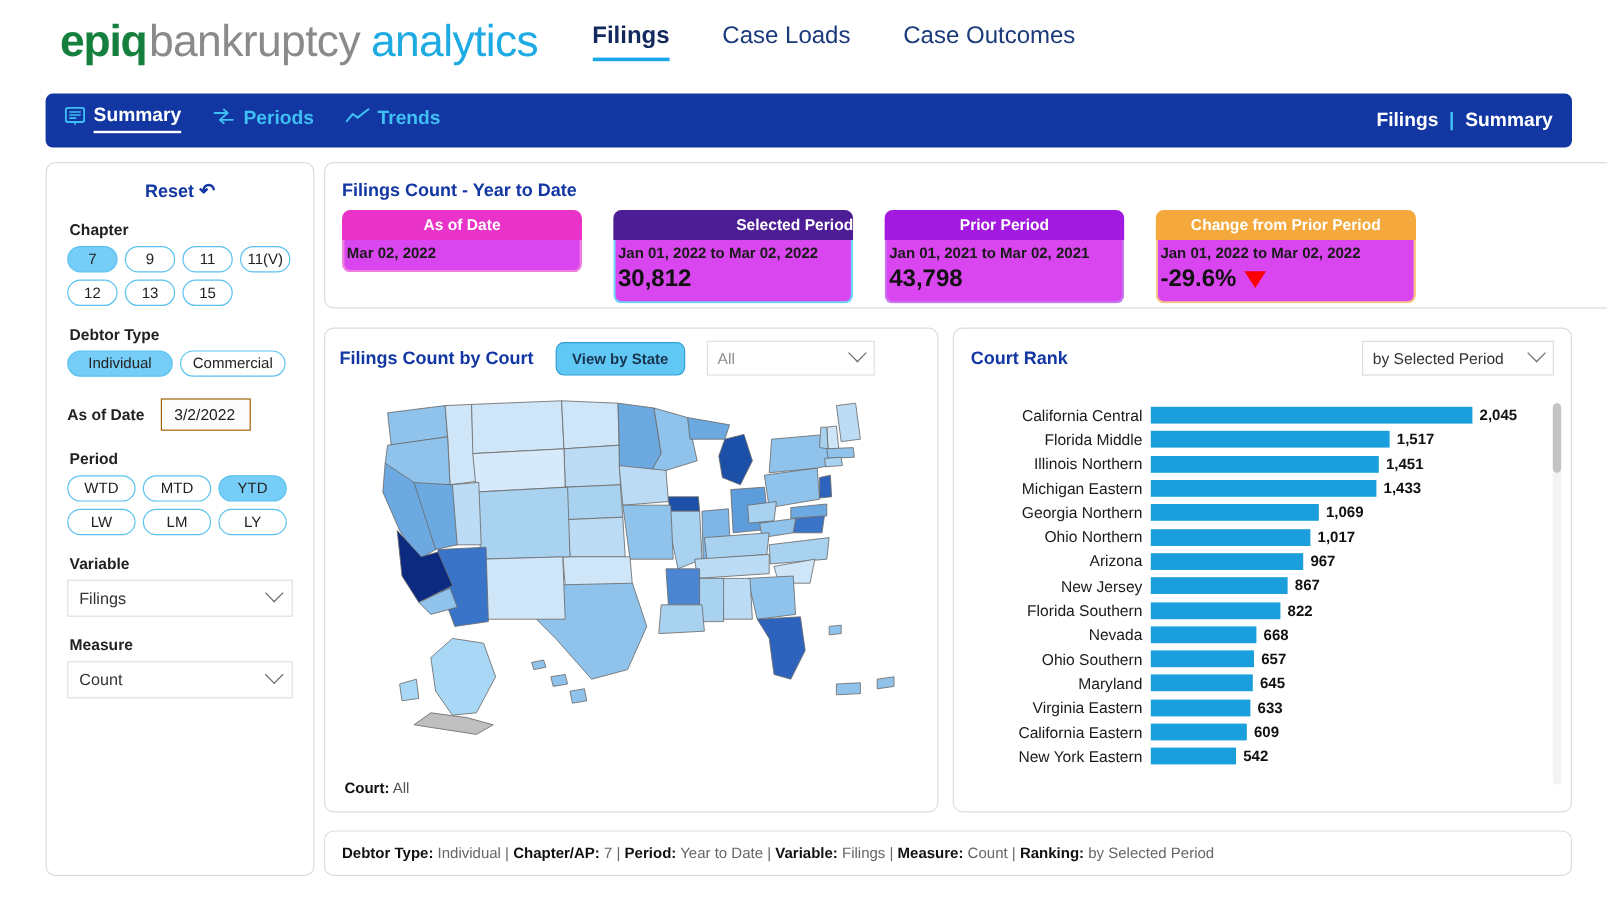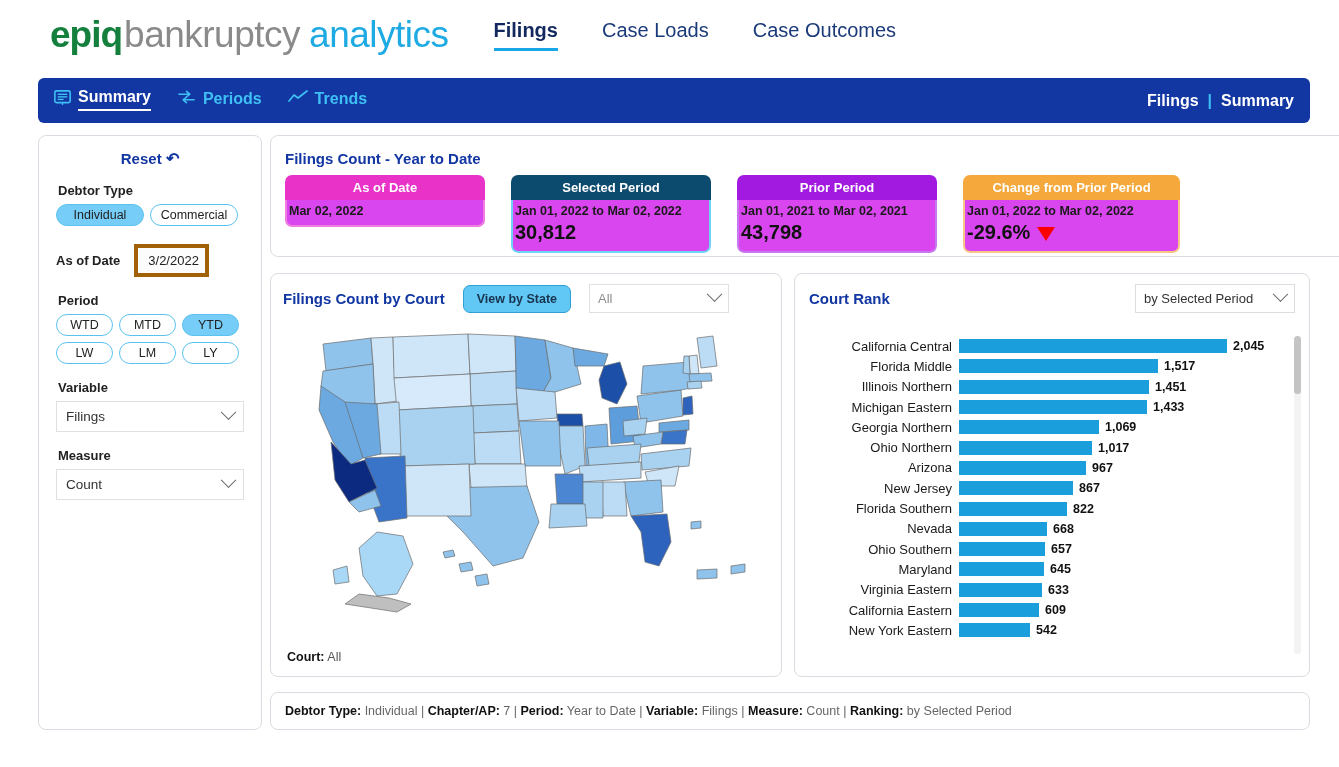--- a/index.html
+++ b/index.html
@@ -52,21 +52,21 @@
     border:1px solid #5bc2f0; border-radius:12px; background:#fff;
     font-size:12.5px; color:#222; text-align:center;
     padding:3px 0; cursor:pointer; min-width:40px;
   }
   .chip.sel { background:#76cdf7; }
   .chip.w2 { width:88px; }
   .chip.w3 { width:57px; }
   .chip.w4 { width:42px; }
   .asof-row { display:flex; align-items:center; gap:14px; margin:18px 0 16px 0; }
   .asof-row .flabel { margin:0; }
-  .datebox { border:4px solid #a16207; background:#fcfcfc; font-size:13px; padding:5px 10px; width:75px; color:#222; }
+  .datebox { border:1px solid #a16207; background:#fcfcfc; font-size:13px; padding:5px 10px; width:75px; color:#222; }
   .selectbox {
     border:1px solid #e0e0e0; background:#fff; width:100%;
     font-size:13.5px; padding:7px 9px; color:#333;
     display:flex; align-items:center; justify-content:space-between; cursor:pointer;
   }
   .chev { width:11px; height:11px; border-right:1.6px solid #6b6b6b; border-bottom:1.6px solid #6b6b6b; transform:rotate(45deg) translate(-3px,-3px); }
 
   
   .panel { position:absolute; border:1px solid #d9dde3; border-radius:8px; background:#fff; }
   .panel-title { font-size:15px; font-weight:bold; color:#1236a2; }
@@ -168,20 +168,32 @@
 </div>
 
 <div class="sidebar">
 
   <div class="reset">
     <span>Reset</span>
     <span class="ricon">↷</span>
   </div>
 
 
+  <div class="fgroup">
+    <div class="flabel">Chapter</div>
+    <div class="chips">
+      <div class="chip w4 sel">7</div>
+      <div class="chip w4">9</div>
+      <div class="chip w4">11</div>
+      <div class="chip w4">11(V)</div>
+      <div class="chip w4">12</div>
+      <div class="chip w4">13</div>
+      <div class="chip w4">15</div>
+    </div>
+  </div>
 
   <div class="fgroup">
     <div class="flabel">Debtor Type</div>
     <div class="chips">
       <div class="chip w2 sel">Individual</div>
       <div class="chip w2">Commercial</div>
     </div>
   </div>
 
   <div class="asof-row">
@@ -223,21 +235,21 @@
   <div class="kpi-row">
 
     <div class="kpi-card">
       <div class="kpi-head" id="kh0" style="background: rgb(232, 50, 200);">As of Date</div>
       <div class="kpi-body" id="kb0" style="border-color: rgb(239, 126, 222);">
         <div class="kpi-sub">Mar 02, 2022</div>
       </div>
     </div>
 
     <div class="kpi-card">
-      <div class="kpi-head" id="kh1" style="background: #0c4a6e;">Selected Period</div>
+      <div class="kpi-head" id="kh1" style="background: #4c1d95; text-align: right;">Selected Period</div>
       <div class="kpi-body" id="kb1" style="border-color: rgb(111, 212, 243);">
         <div class="kpi-sub">Jan 01, 2022 to Mar 02, 2022</div>
         <div class="kpi-val">30,812</div>
       </div>
     </div>
 
     <div class="kpi-card">
       <div class="kpi-head" id="kh2" style="background: rgb(162, 26, 224);">Prior Period</div>
       <div class="kpi-body" id="kb2" style="border-color: rgb(198, 120, 238);">
         <div class="kpi-sub">Jan 01, 2021 to Mar 02, 2021</div>

